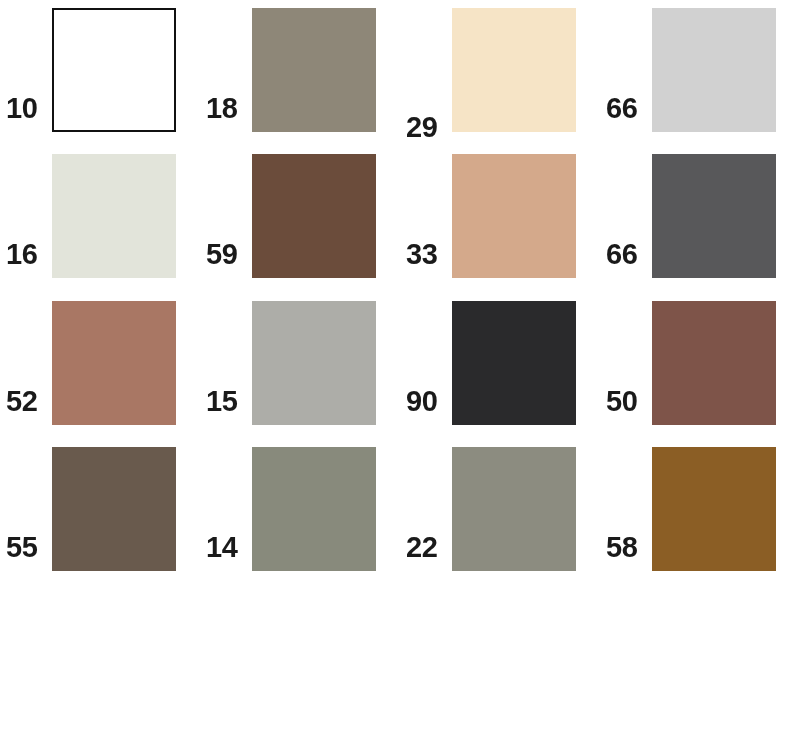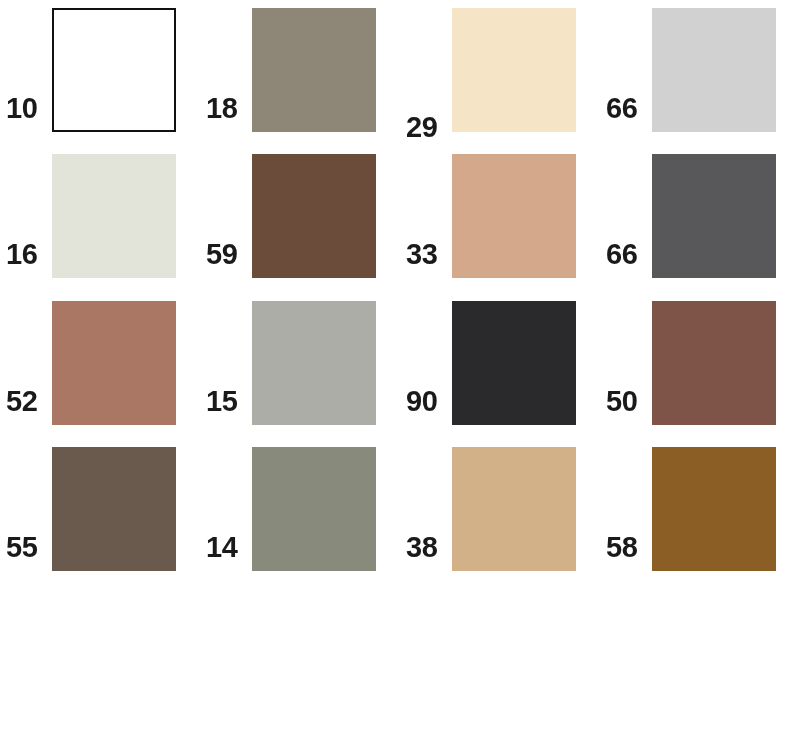--- a/index.html
+++ b/index.html
@@ -113,20 +113,20 @@
     </div>
     <div class="swatch-cell">
       <div class="swatch-chip" style="background: rgb(105, 90, 77);"></div>
       <div class="swatch-code" style="color: rgb(26, 26, 26);">55</div>
     </div>
     <div class="swatch-cell">
       <div class="swatch-chip" style="background: rgb(136, 138, 124);"></div>
       <div class="swatch-code" style="color: rgb(26, 26, 26);">14</div>
     </div>
     <div class="swatch-cell">
-      <div class="swatch-chip" style="background: rgb(210, 177, 136);"></div>
-      <div class="swatch-code" style="color: rgb(26, 26, 26);">38</div>
+      <div class="swatch-chip" style="background: rgb(140, 140, 128);"></div>
+      <div class="swatch-code" style="color: rgb(26, 26, 26);">22</div>
     </div>
     <div class="swatch-cell">
       <div class="swatch-chip" style="background: rgb(139, 94, 37);"></div>
       <div class="swatch-code" style="color: rgb(26, 26, 26);">58</div>
     </div>
   </div>
 
 </body></html>

